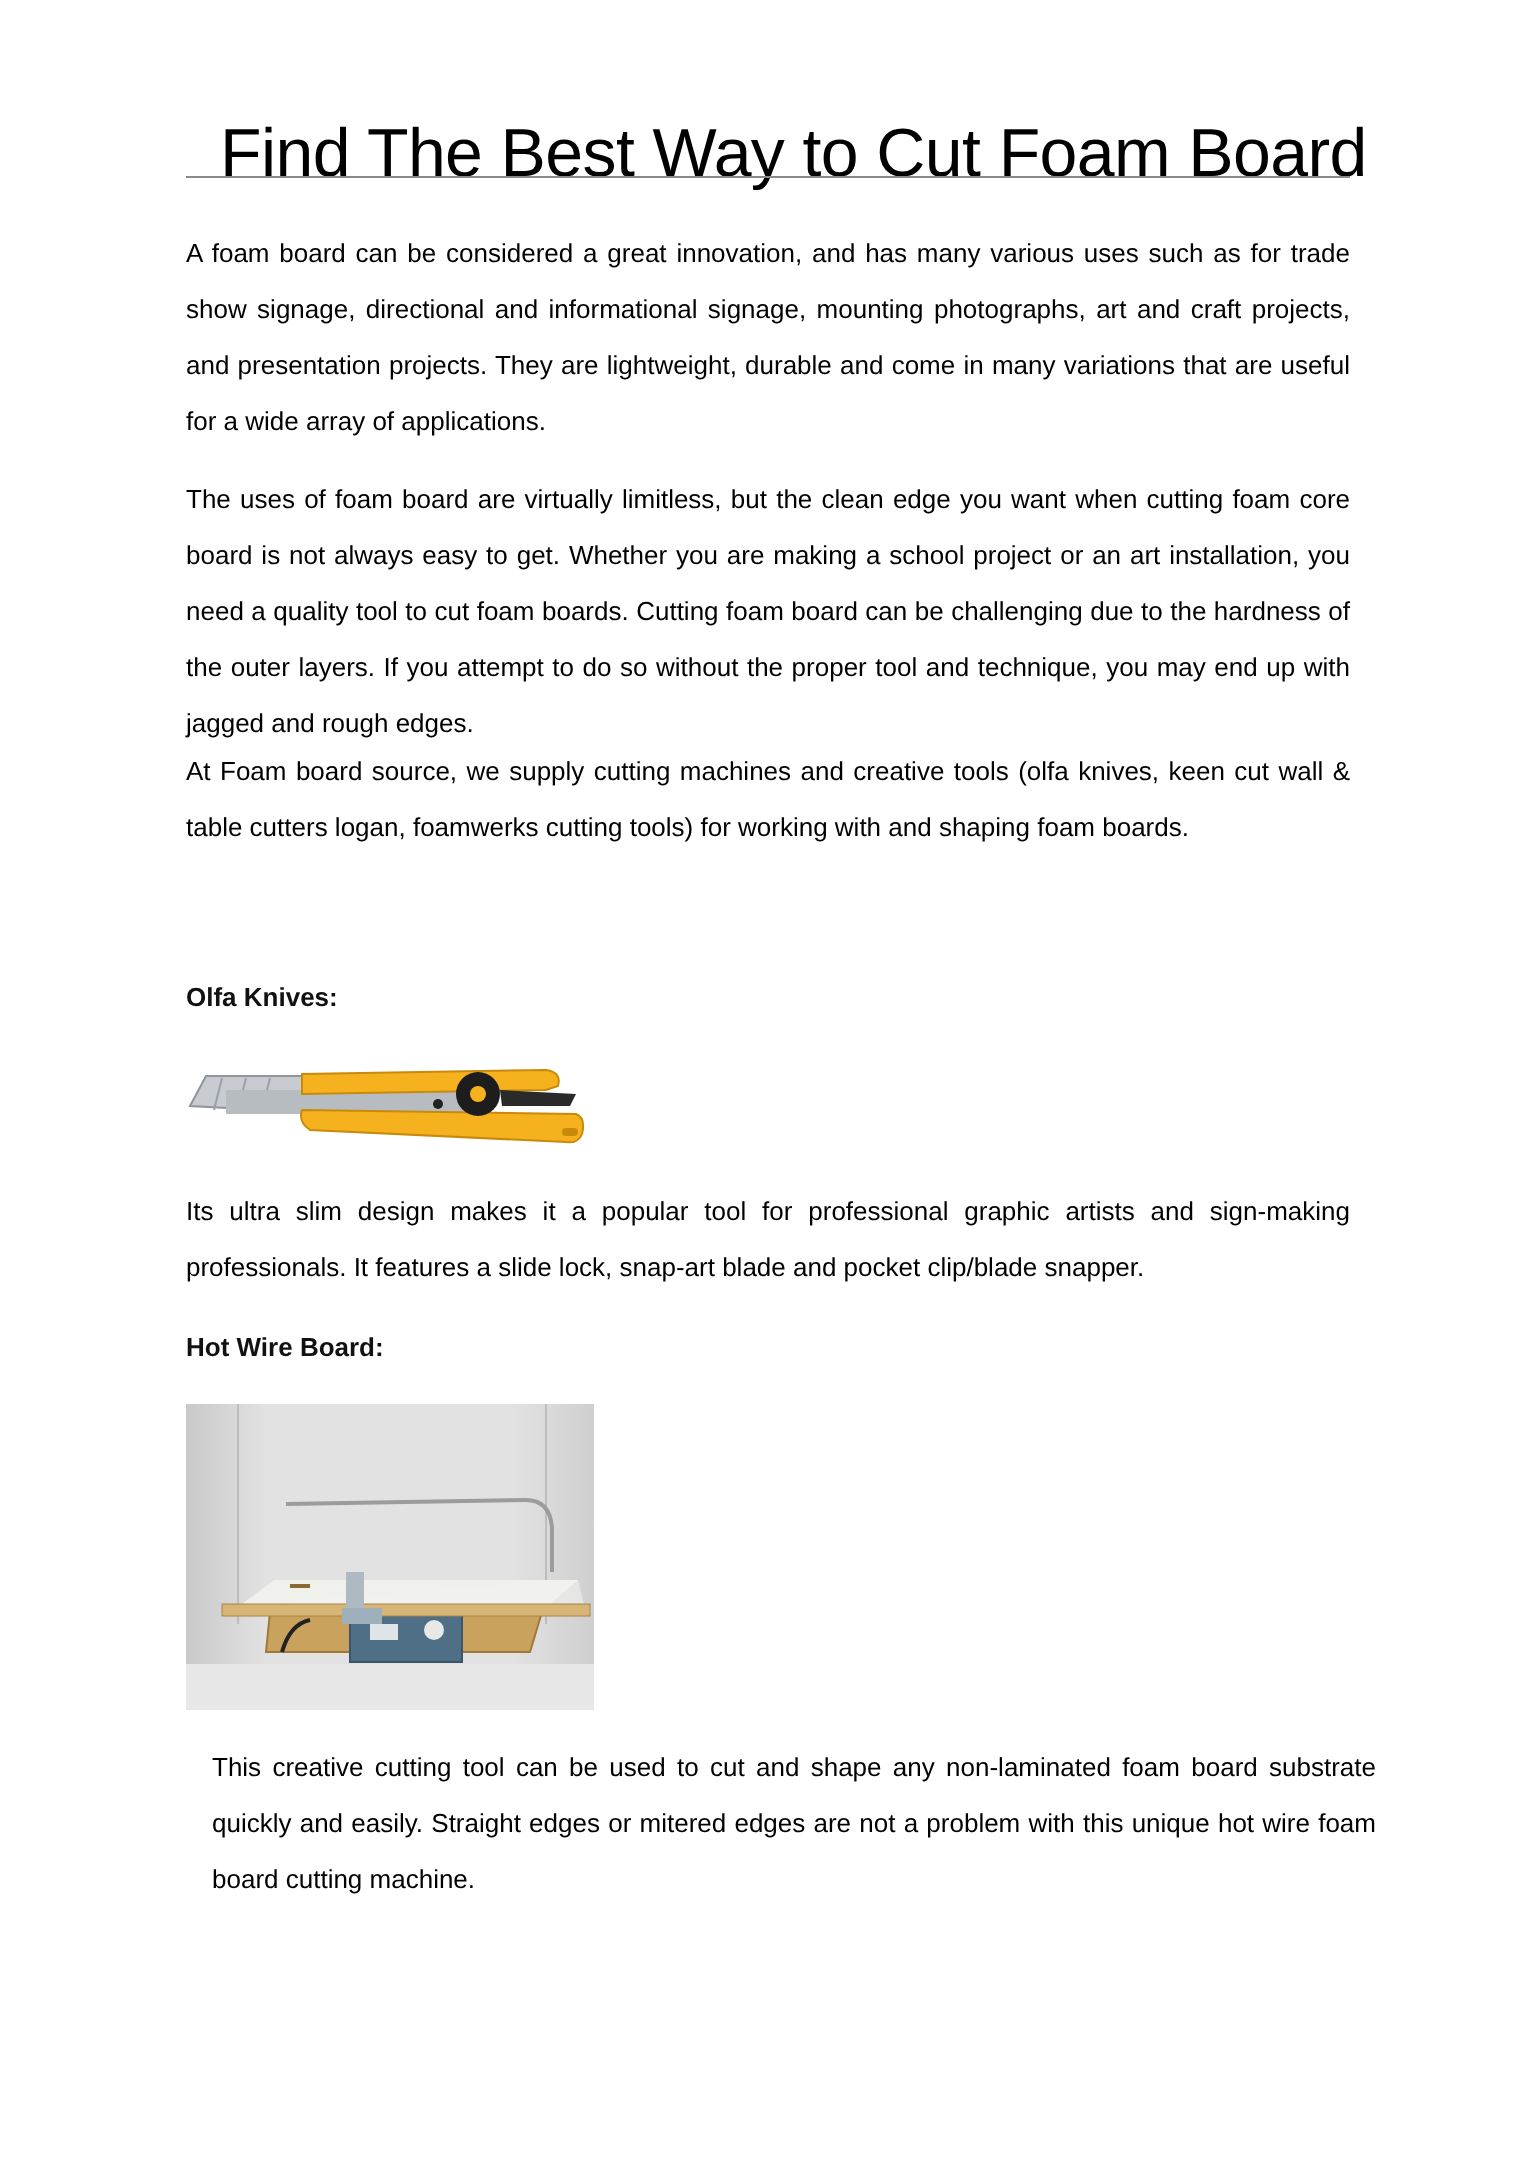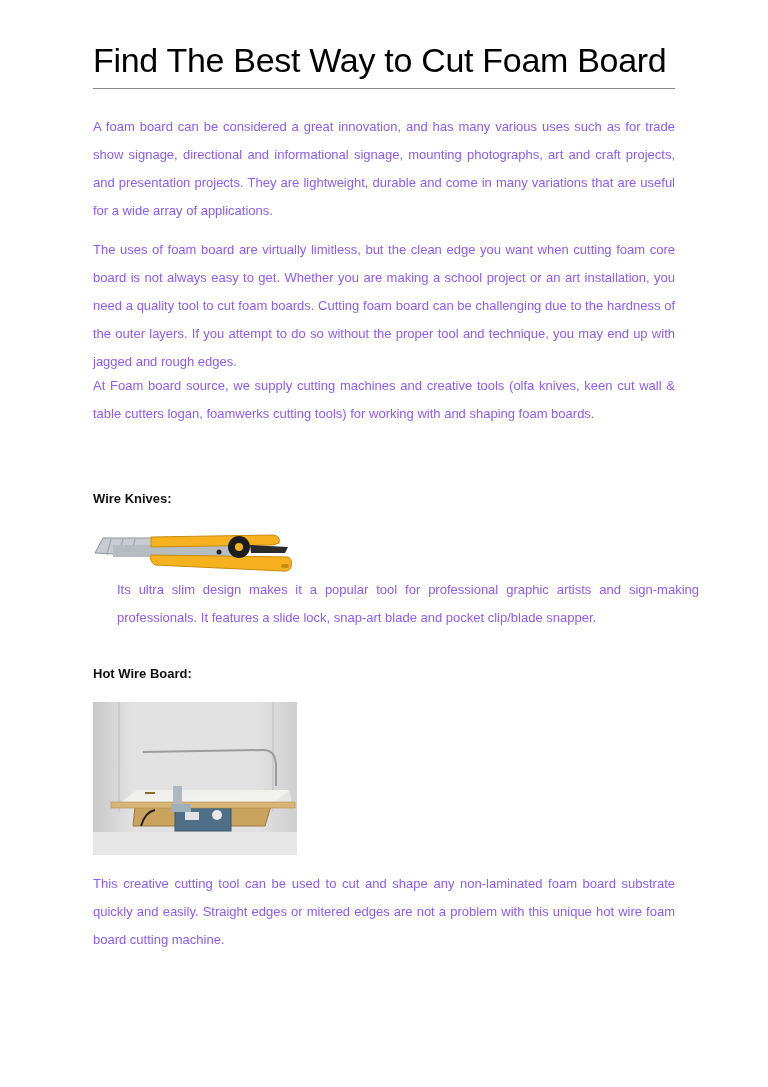--- a/index.html
+++ b/index.html
@@ -23,40 +23,40 @@
     }
     .title {
       position: absolute;
       left: 0;
       top: 38px;
       font-size: 34px;
       font-weight: normal;
       letter-spacing: -0.3px;
       white-space: nowrap;
       color: #000;
-      margin: 0;
+      margin: 17px;
       line-height: 44px;
     }
     .title-rule {
       position: absolute;
       left: 0;
       top: 88px;
       width: 582px;
       height: 1px;
       background: #8a8a8a;
     }
     .para {
       position: absolute;
       left: 0;
       width: 582px;
       margin: 0;
       font-size: 13px;
       line-height: 28px;
       text-align: justify;
-      color: #8b5cf6;
+      color: #000000;
     }
     .subhead {
       position: absolute;
       left: 0;
       margin: 0;
       font-size: 13px;
       font-weight: bold;
       line-height: 20px;
       color: #111;
     }
@@ -80,21 +80,21 @@
 
 <div class="page">
 
   <h1 class="title">Find The Best Way to Cut Foam Board</h1>
   <div class="title-rule"></div>
 
   <p class="para" style="top:113px;">A foam board can be considered a great innovation, and has many various uses such as for trade show signage, directional and informational signage, mounting photographs, art and craft projects, and presentation projects. They are lightweight, durable and come in many variations that are useful for a wide array of applications.</p>
   <p class="para" style="top:236px;">The uses of foam board are virtually limitless, but the clean edge you want when cutting foam core board is not always easy to get. Whether you are making a school project or an art installation, you need a quality tool to cut foam boards. Cutting foam board can be challenging due to the hardness of the outer layers. If you attempt to do so without the proper tool and technique, you may end up with jagged and rough edges.</p>
   <p class="para" style="top:372px;">At Foam board source, we supply cutting machines and creative tools (olfa knives, keen cut wall &amp; table cutters logan, foamwerks cutting tools) for working with and shaping foam boards.</p>
 
-  <h3 class="subhead" style="top:489px;">Wire Knives:</h3>
+  <h3 class="subhead" style="top:489px;">Olfa Knives:</h3>
 
   <svg class="knife-img" viewBox="0 0 205 54" xmlns="http://www.w3.org/2000/svg">
     <rect x="0" y="0" width="205" height="54" fill="#ffffff"></rect>
 
     <polygon points="2,30 10,15 60,15 60,33" fill="#c8ccd0" stroke="#8e959b" stroke-width="1"></polygon>
     <line x1="18" y1="16" x2="14" y2="32" stroke="#9aa1a7" stroke-width="1"></line>
     <line x1="30" y1="16" x2="26" y2="32" stroke="#9aa1a7" stroke-width="1"></line>
     <line x1="42" y1="16" x2="38" y2="32" stroke="#9aa1a7" stroke-width="1"></line>
 
     <rect x="20" y="22" width="130" height="12" fill="#b7bcc1"></rect>
@@ -106,21 +106,21 @@
     <rect x="188" y="41" width="8" height="4" rx="2" fill="#c98a0c"></rect>
 
     <circle cx="146" cy="24" r="11" fill="#1d1d1d"></circle>
     <circle cx="146" cy="24" r="4" fill="#f5b21e"></circle>
 
     <circle cx="126" cy="29" r="2.5" fill="#222"></circle>
 
     <path d="M157,22 L195,24 L192,30 L158,30 Z" fill="#2a2a2a"></path>
   </svg>
 
-  <p class="para" style="top:576px;margin-left:24px;">Its ultra slim design makes it a popular tool for professional graphic artists and sign-making professionals. It features a slide lock, snap-art blade and pocket clip/blade snapper.</p>
+  <p class="para" style="top:592px;">Its ultra slim design makes it a popular tool for professional graphic artists and sign-making professionals. It features a slide lock, snap-art blade and pocket clip/blade snapper.</p>
 
   <h3 class="subhead" style="top:664px;">Hot Wire Board:</h3>
 
   <svg class="cutter-img" viewBox="0 0 204 153" xmlns="http://www.w3.org/2000/svg">
     <defs>
       <linearGradient id="bg" x1="0" y1="0" x2="1" y2="0">
         <stop offset="0" stop-color="#c9c9c9"></stop>
         <stop offset="0.2" stop-color="#e2e2e2"></stop>
         <stop offset="0.8" stop-color="#e2e2e2"></stop>
         <stop offset="1" stop-color="#cfcfcf"></stop>
@@ -146,15 +146,15 @@
     <rect x="18" y="100" width="184" height="6" fill="#d7b576" stroke="#a88244" stroke-width="0.5"></rect>
 
     <rect x="80" y="84" width="9" height="22" fill="#aeb9c2"></rect>
     <rect x="78" y="102" width="20" height="8" fill="#9fb0bd"></rect>
 
     <rect x="52" y="90" width="10" height="2" fill="#8a6a2e"></rect>
 
     <rect x="0" y="130" width="204" height="23" fill="#e7e7e7"></rect>
   </svg>
 
-  <p class="para" style="top:870px;">This creative cutting tool can be used to cut and shape any non-laminated foam board substrate quickly and easily. Straight edges or mitered edges are not a problem with this unique hot wire foam board cutting machine.</p>
+  <p class="para" style="top:870px;margin-left:13px;">This creative cutting tool can be used to cut and shape any non-laminated foam board substrate quickly and easily. Straight edges or mitered edges are not a problem with this unique hot wire foam board cutting machine.</p>
 
 </div>
 
 </body></html>

